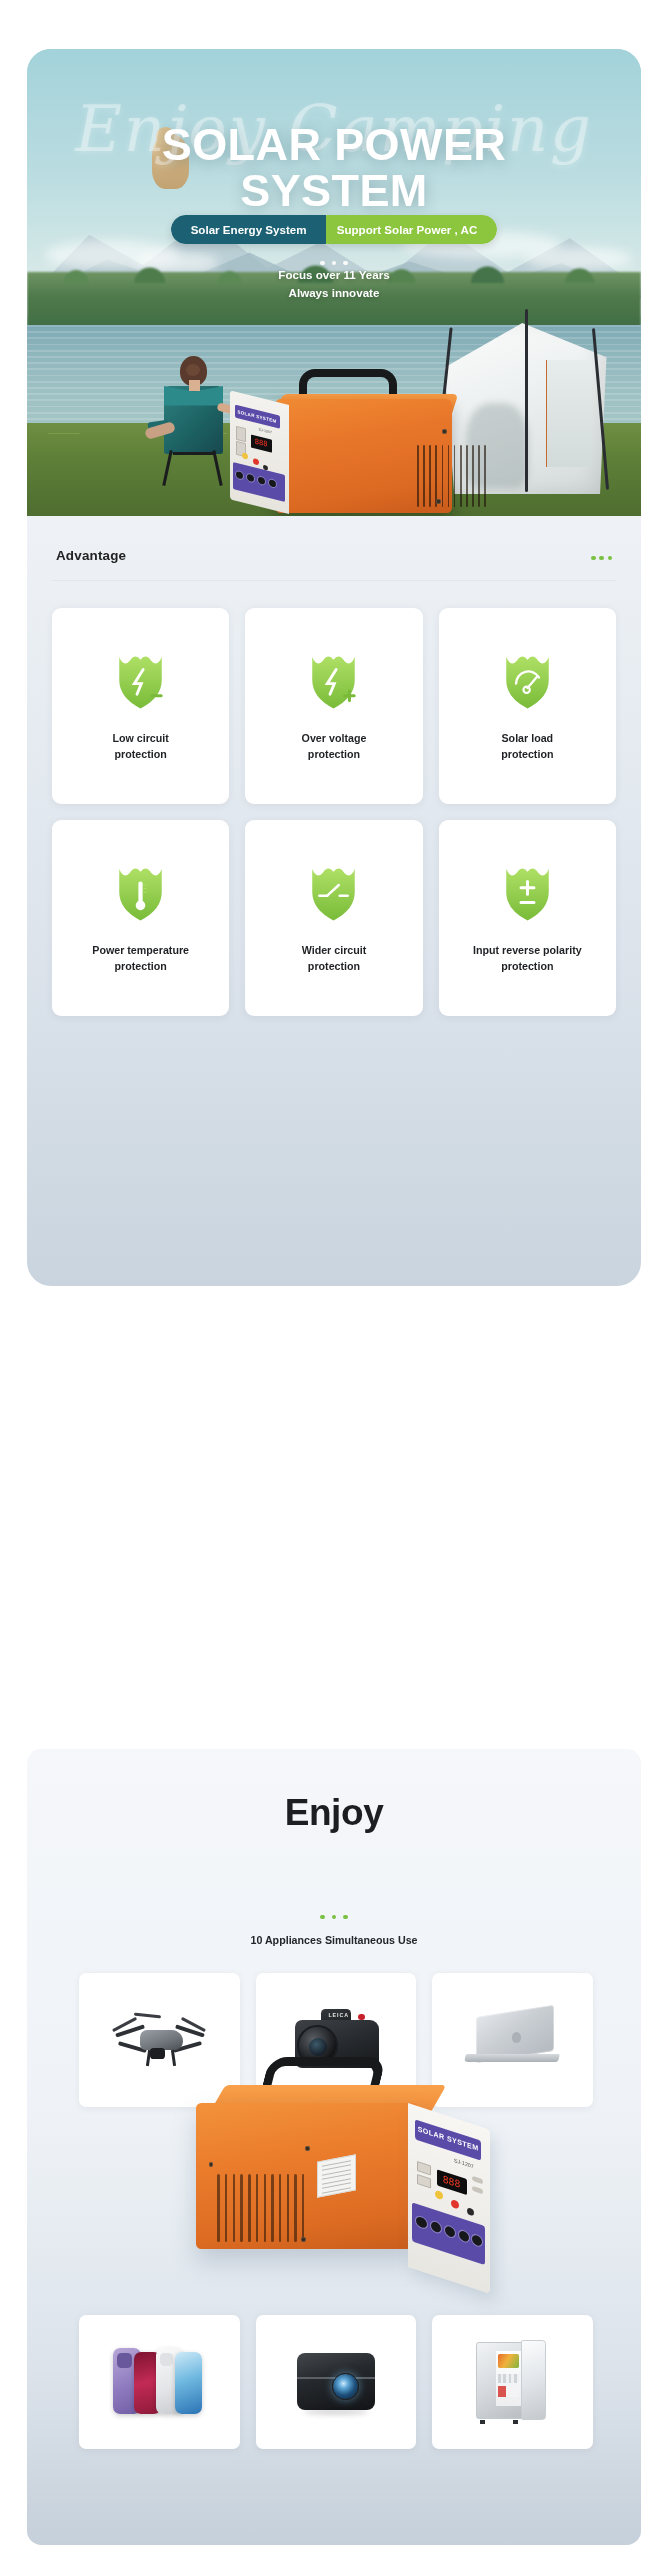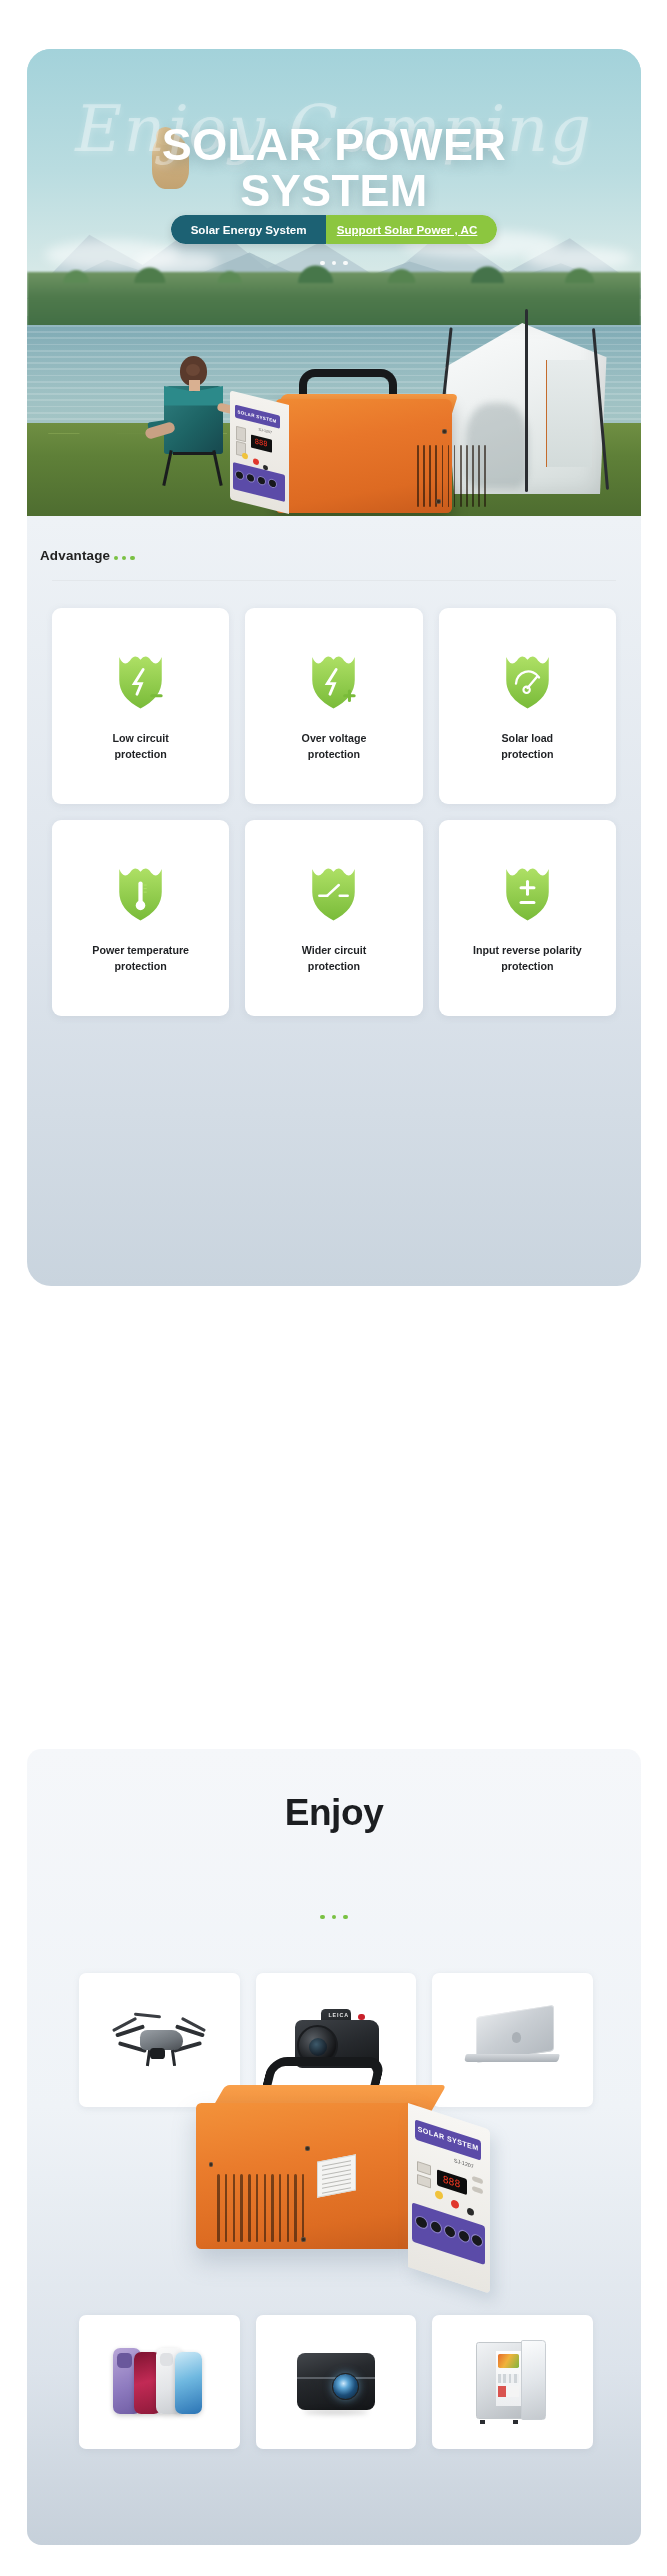--- a/index.html
+++ b/index.html
@@ -114,21 +114,21 @@
   .hero-title {
     position:absolute; left:0; top:73px; width:614px; text-align:center;
     color:#ffffff; font-size:45px; font-weight:bold; line-height:1.02;
     letter-spacing:0.4px; text-shadow:0 2.7px 12.5px rgba(60,95,105,.35);
   }
   .hero-title .l2 { display:block; }
   .pills { position:absolute; left:0; top:166px; width:614px; display:flex; justify-content:center; }
   .pill-group { display:flex; border-radius:889px; overflow:hidden; box-shadow:0 2.7px 9px rgba(0,0,0,.13); }
   .pill { padding:8px 19.6px; font-size:11.6px; font-weight:bold; white-space:nowrap; }
   .pill-a { background:#1c6173; color:#ffffff; border-radius:889px 0 0 889px; }
-  .pill-b { background:#8cc63f; color:#ffffff; border-radius:889px; margin-left:-12.5px; padding-left:23px;text-decoration:underline; }
+  .pill-b { background:#8cc63f; color:#ffffff; border-radius:889px; margin-left:-12.5px; padding-left:23px; }
   .hero-dots { position:absolute; left:0; top:203px; width:614px; text-align:center; }
   .hero-dots span { display:inline-block; width:4.5px; height:4.5px; border-radius:50%; background:#ffffff; margin:0 3.6px; opacity:.9; }
   .hero-sub {
     position:absolute; left:0; top:217px; width:614px; text-align:center;
     color:#ffffff; font-size:11.6px; font-weight:bold; line-height:1.55;
     text-shadow:0 0.9px 4.5px rgba(0,0,0,.25);
   }
   .hero-sub span { display:block; }
 
   
@@ -158,21 +158,21 @@
   .dot-y { position:absolute; left:11.6px; top:59px; width:6.2px; height:6.2px; border-radius:50%; background:#f0c33c; }
   .dot-r { position:absolute; left:23px; top:62px; width:6.2px; height:6.2px; border-radius:50%; background:#e0362c; }
   .dot-b { position:absolute; left:33px; top:66px; width:5.3px; height:5.3px; border-radius:50%; background:#2a2a2a; }
   .face-panel { position:absolute; left:2.7px; top:71px; width:52px; height:27px; background:#5b4ba8; border-radius:1.8px; }
   .face-panel i { position:absolute; top:7.1px; width:9px; height:9px; border-radius:50%; background:#17181c; border:0.9px solid #8b80c7; }
   .face-panel i:nth-child(1){ left:2.7px; } .face-panel i:nth-child(2){ left:13.4px; }
   .face-panel i:nth-child(3){ left:24px; } .face-panel i:nth-child(4){ left:35px; }
   .unit-screw { position:absolute; width:4.5px; height:4.5px; border-radius:50%; background:#3a2a1a; box-shadow:inset 0 0 0 0.9px rgba(255,255,255,.18); }
 
   
-  .adv-head { position:absolute; left:0; top:498px; width:614px; padding:0 13px; display:flex; align-items:center; }
+  .adv-head { position:absolute; left:0; top:498px; width:614px; padding:0 29px; display:flex; align-items:center; justify-content:space-between; }
   .adv-title { font-size:13.4px; font-weight:bold; color:#222; letter-spacing:0.2px; }
   .adv-dots span { display:inline-block; width:4.5px; height:4.5px; border-radius:50%; background:#7ac143; margin-left:3.6px; }
   .adv-rule { position:absolute; left:25px; top:531px; width:564px; height:0.9px; background:#e3e7eb; }
 
   .cards { position:absolute; left:25px; top:559px; width:564px; display:grid; grid-template-columns:repeat(3,1fr); gap:16px; }
   .card {
     background:#ffffff; border-radius:9px; height:196px;
     display:flex; flex-direction:column; align-items:center; justify-content:center;
     box-shadow:0 1.8px 7.1px rgba(120,135,150,.12);
   }
@@ -341,20 +341,24 @@
       <div class="pills">
         <div class="pill-group">
           <div class="pill pill-b" style="order:2">Support Solar Power , AC</div>
           <div class="pill pill-a" style="order:1; position:relative; z-index:2">Solar Energy System</div>
         </div>
       </div>
 
       <div class="hero-dots">
         <span></span><span></span><span></span>
       </div>
+      <div class="hero-sub">
+        <span>Focus over 11 Years</span>
+        <span>Always innovate</span>
+      </div>
 
       <div class="unit-hero">
         <div class="unit-handle"></div>
         <div class="unit-handle-base"></div>
         <div class="unit-top"></div>
         <div class="unit-body">
           <div class="unit-vents">
             <i></i>
               <i></i>
               <i></i>
@@ -532,20 +536,21 @@
   </div>
 
   <div class="section-two">
 
     <div class="compat-title">
       <span>Enjoy</span>
     </div>
     <div class="compat-dots">
       <span></span><span></span><span></span>
     </div>
+    <div class="compat-sub">10 Appliances Simultaneous Use</div>
 
     <div class="thumb-grid-top">
       <div class="thumb">
         <div class="thumb-inner">
           <div class="drone">
             <div class="drone-arm da1"></div>
               <div class="drone-arm da2"></div>
             <div class="drone-arm da3"></div>
               <div class="drone-arm da4"></div>
             <div class="prop p1"></div>

